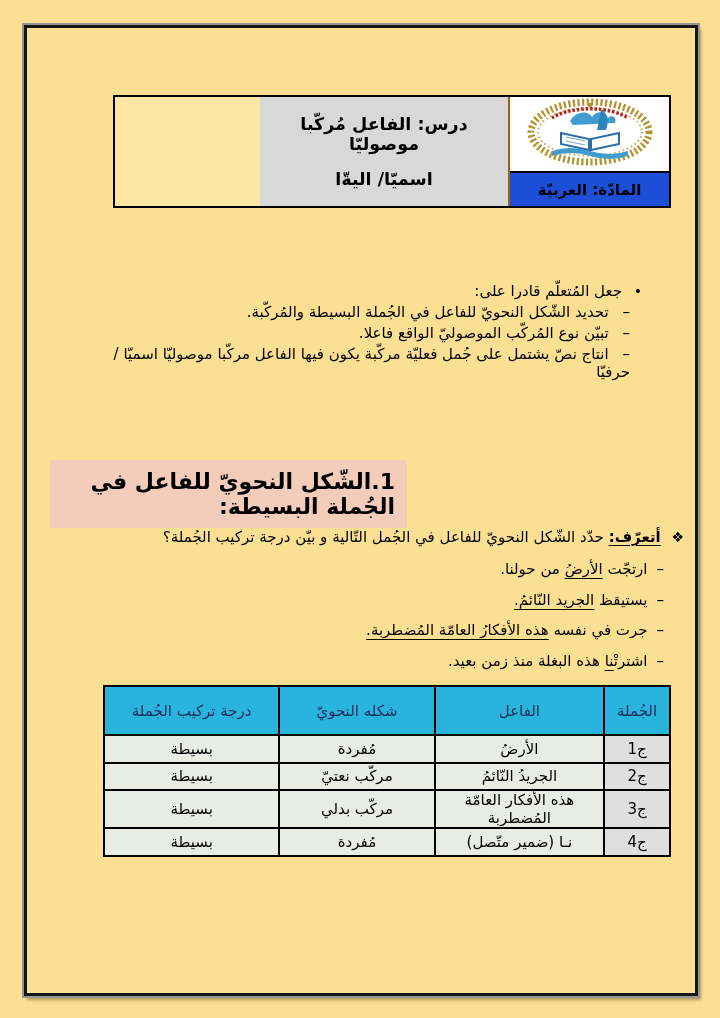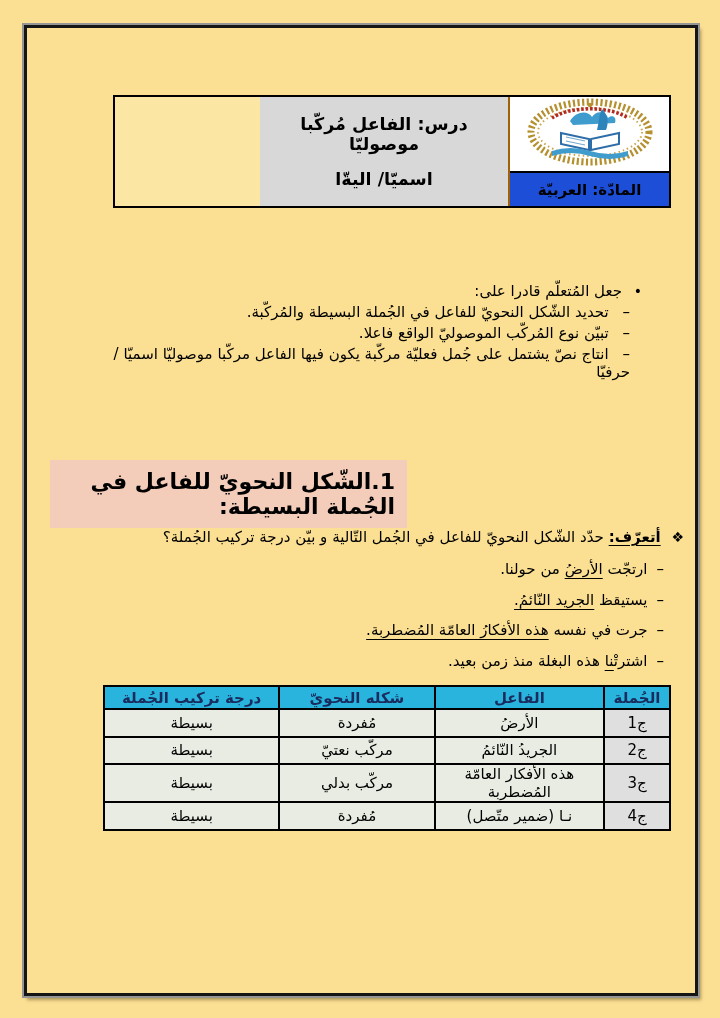--- a/index.html
+++ b/index.html
@@ -71,22 +71,22 @@
   .example .u { text-decoration:underline; text-underline-offset:4px; }
 
   
   .data-table {
     position:absolute; top:685px; right:49px;
     width:568px; border-collapse:collapse;
     font-size:15px; text-align:center;
   }
   .data-table th, .data-table td { border:2px solid #000; padding:0 4px; }
   .data-table th {
-    background:#29b4dd; color:#1a2c5e; font-weight:bold;
-    height:23px; font-size:15px;
+    background:#29b4dd; color:#1a2c5e; font-weight:normal;
+    height:49px; font-size:15px;
   }
   .data-table td { height:27.5px; background:#e9ece2; }
   .data-table td.num { background:#dfdfdf;text-align:center; }
   col.c-jumla { width:66px; }
   col.c-fael  { width:170px; }
   col.c-shakl { width:156px; }
   col.c-daraja{ width:176px; }
 </style>
 </head>
 <body>

